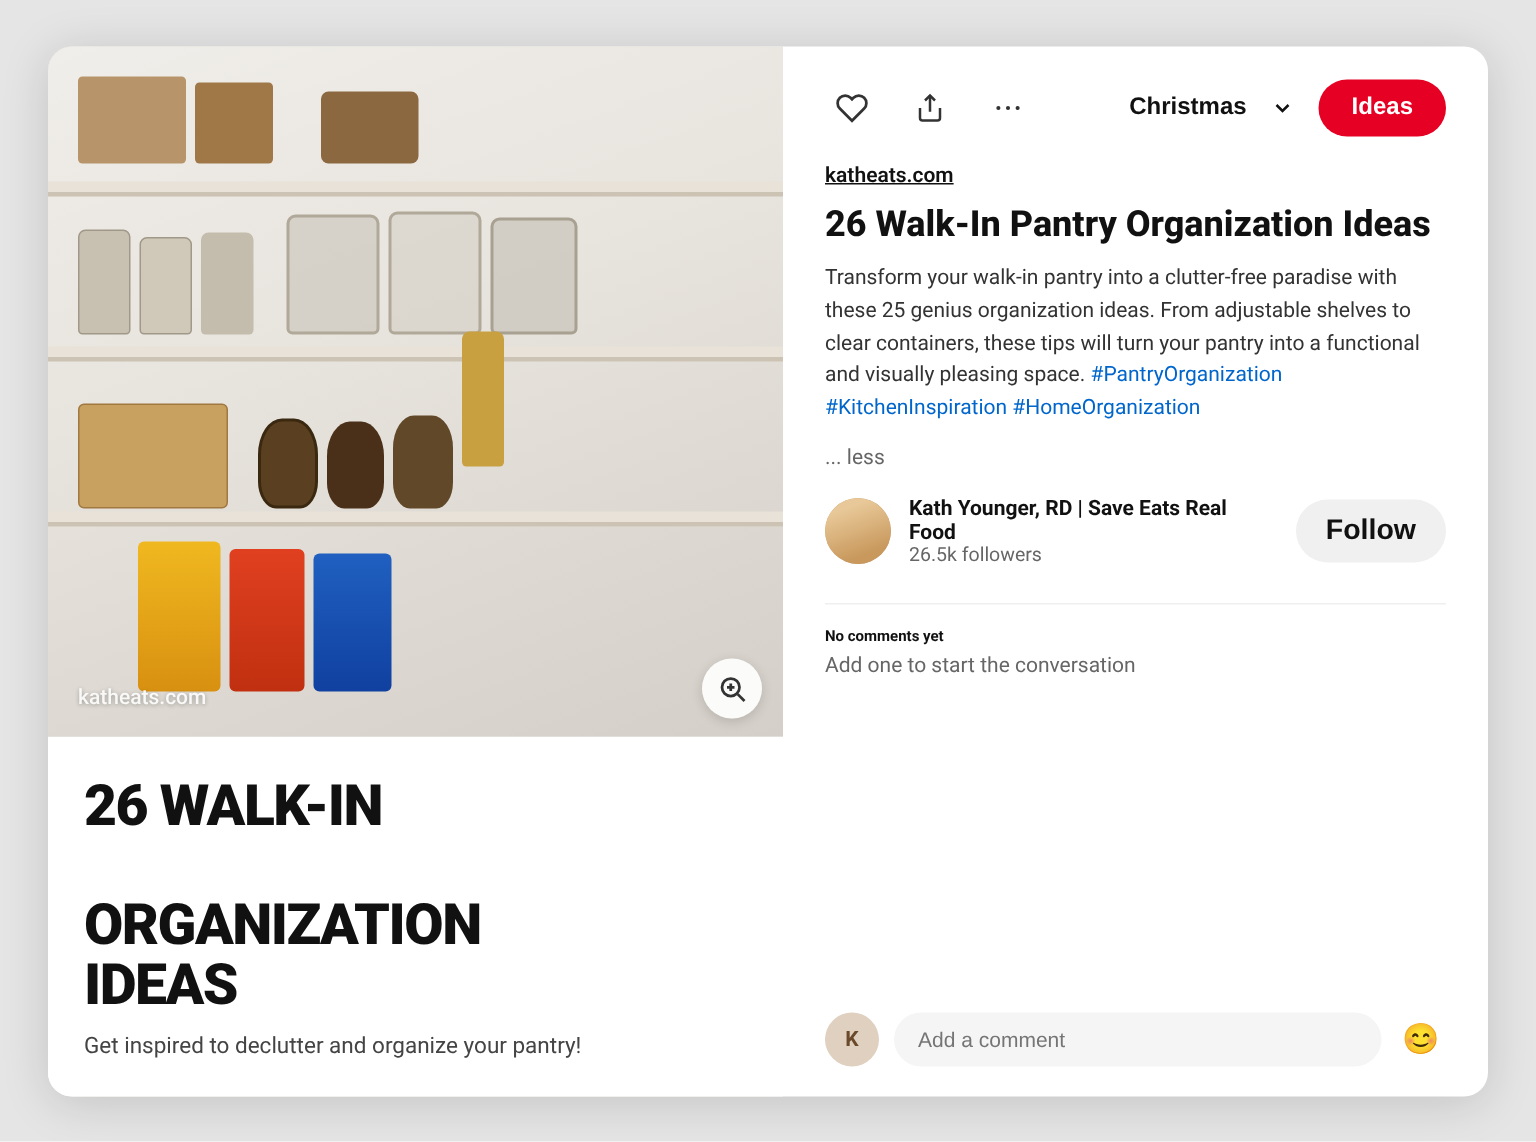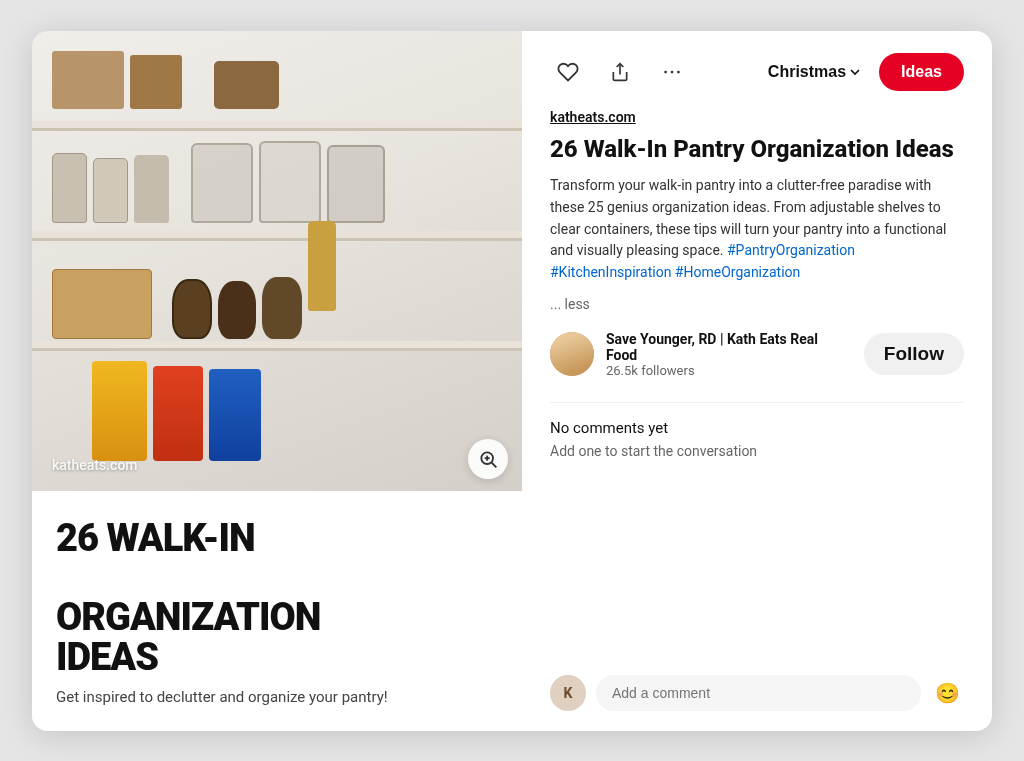--- a/index.html
+++ b/index.html
@@ -157,21 +157,21 @@
       border-radius: 50%;
     }
     .toolbar-right {
       display: flex;
       align-items: center;
       gap: 10px;
     }
     .board-selector {
       display: flex;
       align-items: center;
-      gap: 1px;
+      gap: 16px;
       font-size: 16px;
       font-weight: 600;
       color: #111;
       cursor: pointer;
       background: none;
       border: none;
       padding: 4px 6px;
       border-radius: 6px;
     }
     .save-btn {
@@ -254,22 +254,22 @@
       color: #111;
       cursor: pointer;
     }
     .divider {
       border: none;
       border-top: 1px solid #efefef;
       margin: 4px 0 16px;
     }
     .comments-section { flex: 1; }
     .no-comments-label {
-      font-size: 15px;
-      font-weight: 400;
+      font-size: 10px;
+      font-weight: 700;
       color: #111;
       margin-bottom: 6px;
     }
     .no-comments-sub {
       font-size: 14px;
       color: #666;
     }
     .comment-input-row {
       display: flex;
       align-items: center;
@@ -421,21 +421,21 @@
     </div>
     <div style="margin-top:4px;">
       <span class="less-link">... less</span>
     </div>
 
     <div class="author-row">
       <div class="author-avatar">
         <div class="avatar-inner"></div>
       </div>
       <div class="author-info">
-        <div class="author-name">Save Younger, RD | Kath Eats Real Food</div>
+        <div class="author-name">Kath Younger, RD | Save Eats Real Food</div>
         <div class="author-followers">26.5k followers</div>
       </div>
       <button class="follow-btn">Follow</button>
     </div>
 
     <hr class="divider">
 
     <div class="comments-section">
       <div class="no-comments-label">No comments yet</div>
       <div class="no-comments-sub">Add one to start the conversation</div>

